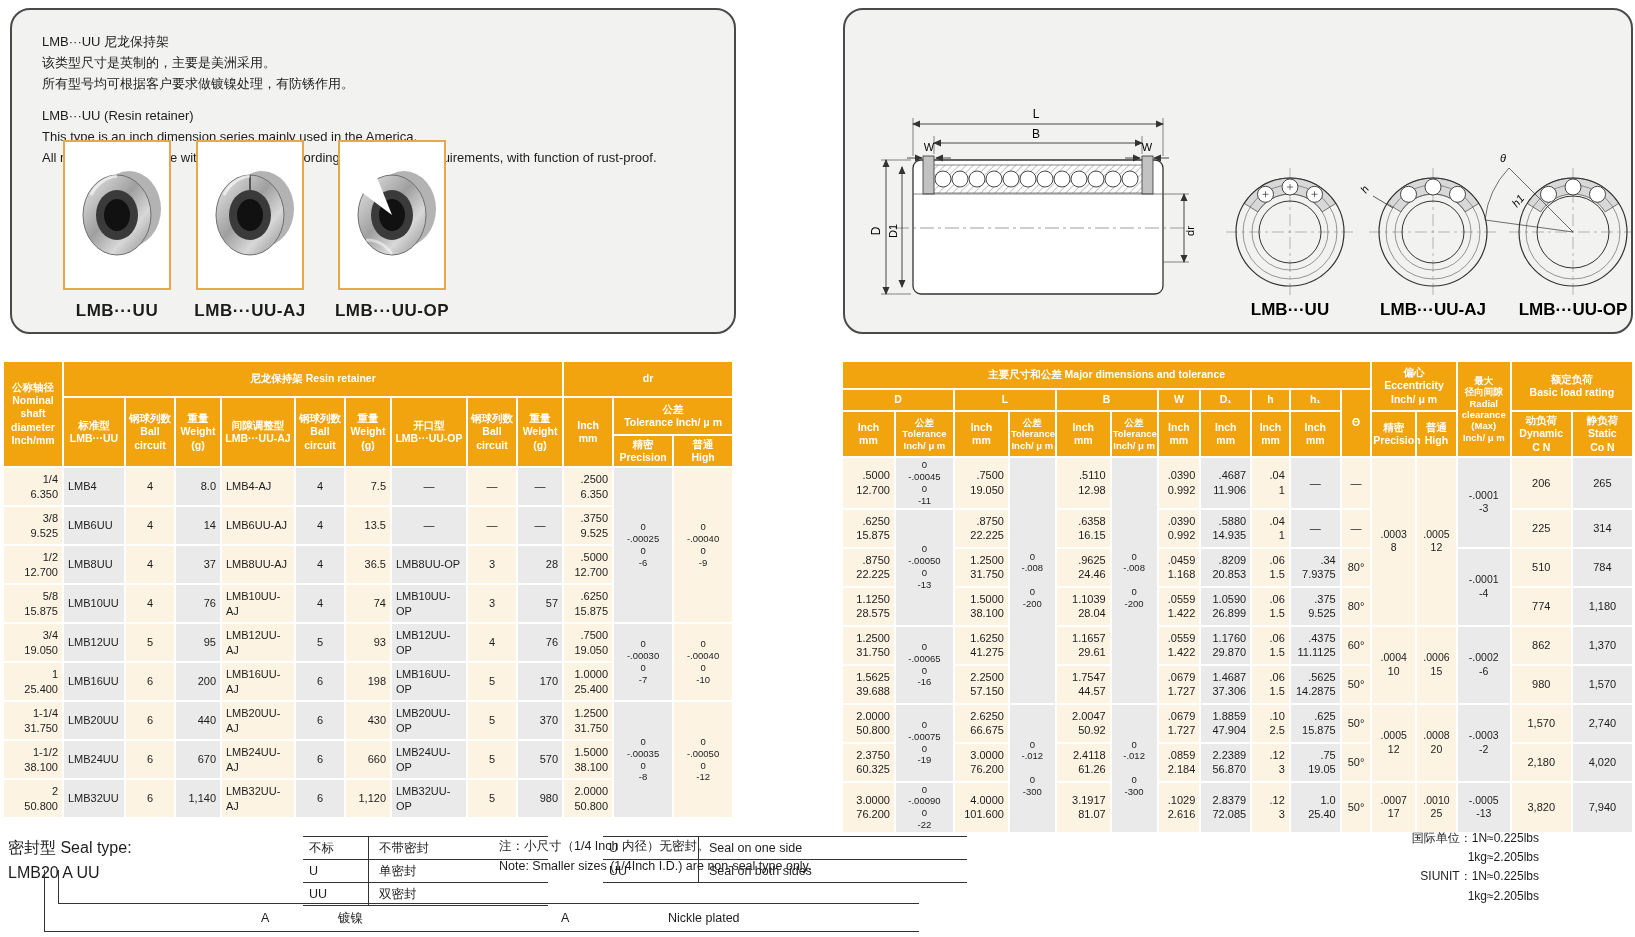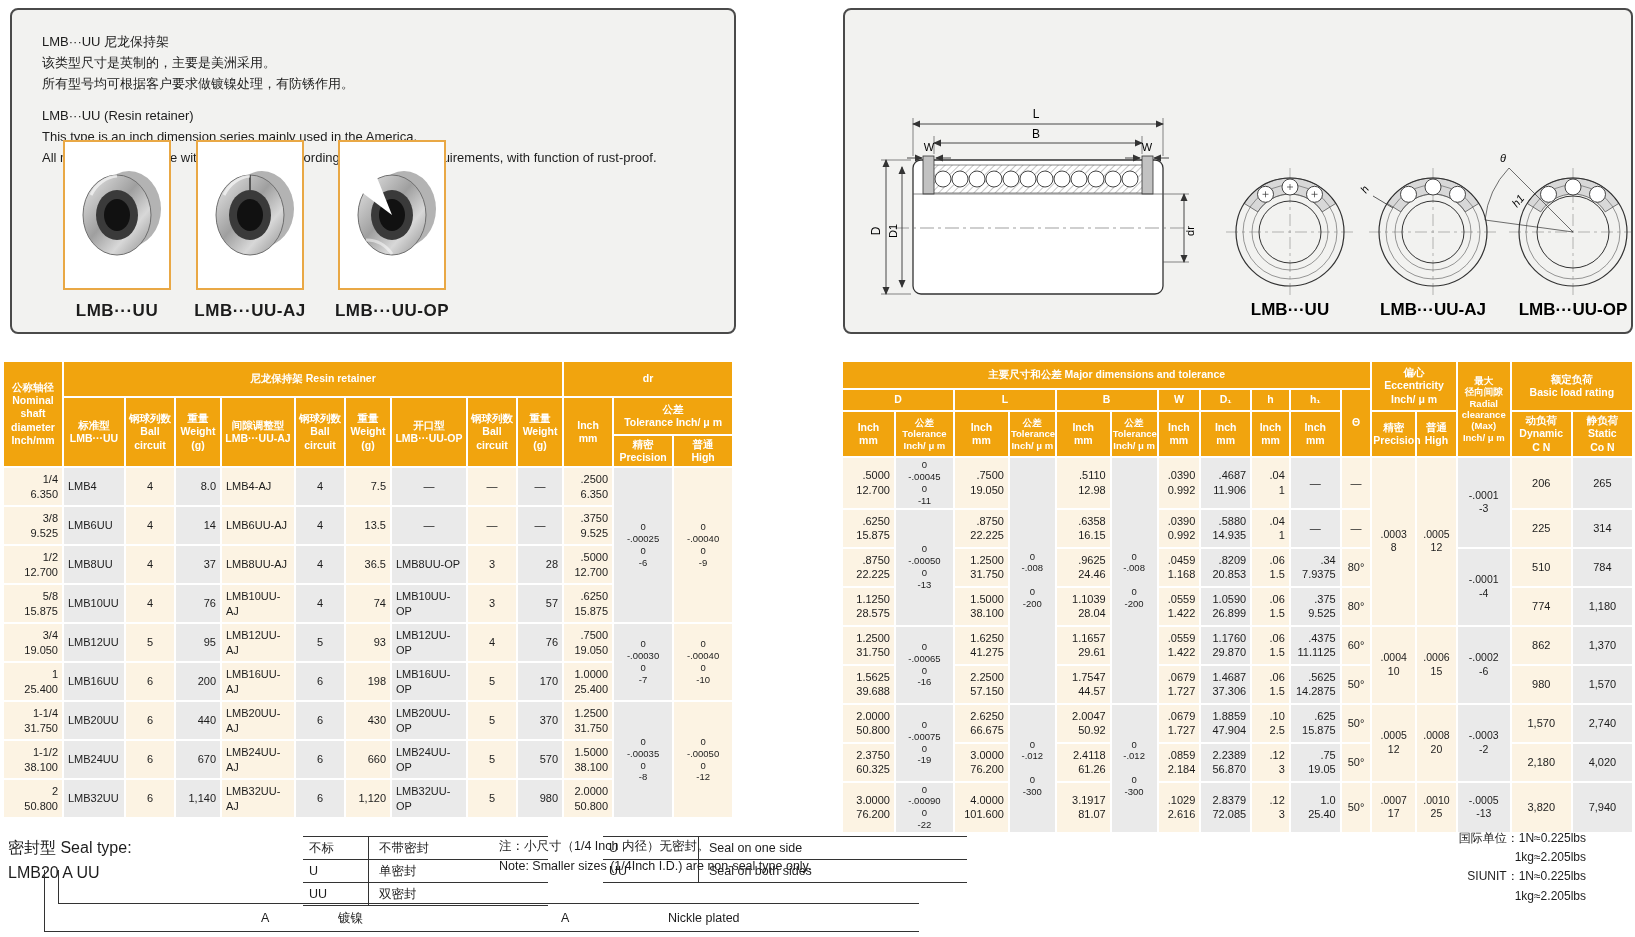--- a/index.html
+++ b/index.html
@@ -1,21 +1,21 @@
 <!DOCTYPE html>
 <html><head>
 <meta charset="utf-8">
 <style>
   html,body{margin:0;padding:0;}
   body{
     width:1635px;height:937px;position:relative;background:#fff;
     font-family:"Liberation Sans","DejaVu Sans",sans-serif;color:#1c1c1c;
     overflow:hidden;
   }
-  .panel{position:absolute;background:#F2F2F0;border:2px solid #4a4a4a;border-radius:8px;}
+  .panel{position:absolute;background:#F2F2F0;border:2px solid #4a4a4a;border-radius:20px;}
   #panel-intro{left:10px;top:8px;width:722px;height:322px;}
   #panel-diagram{left:843px;top:8px;width:786px;height:322px;}
   .intro-text{position:absolute;left:30px;top:22px;font-size:13px;line-height:1.6;white-space:pre-line;}
   .intro-text.en{top:96px;}
   .photo-col{position:absolute;top:130px;width:150px;text-align:center;}
   .photo{width:104px;height:146px;margin:0 auto;border:2px solid #E9A845;background:#fff;display:flex;align-items:center;justify-content:center;}
   .photo-label{margin-top:11px;font-size:17px;font-weight:bold;letter-spacing:.5px;}
   table{border-collapse:separate;border-spacing:2px;table-layout:fixed;}
   #left-table{position:absolute;left:2px;top:360px;width:732px;}
   #right-table{position:absolute;left:841px;top:360px;width:793px;}
@@ -36,21 +36,21 @@
   .seal-table .row:last-child{border-bottom:1px solid #333;}
   .seal-c1{border-right:1px solid #333;height:100%;display:flex;align-items:center;padding-left:6px;box-sizing:border-box;}
   .seal-c2{padding-left:10px;}
   #seal-cn{left:255px;width:245px;}
   #seal-cn .seal-c1{width:66px;}
   #seal-en{left:555px;width:364px;}
   #seal-en .seal-c1{width:96px;}
   .seal-arow{position:absolute;top:908px;height:20px;display:flex;align-items:center;font-size:12.5px;}
   .conn{position:absolute;border-color:#333;border-style:solid;border-width:0;}
   .note-mid{position:absolute;left:499px;top:836px;font-size:12.5px;line-height:1.6;white-space:pre-line;}
-  .note-units{position:absolute;left:1356px;top:829px;width:230px;text-align:right;font-size:12px;line-height:1.6;white-space:pre-line;}
+  .note-units{position:absolute;left:1309px;top:829px;width:230px;text-align:right;font-size:12px;line-height:1.6;white-space:pre-line;}
   svg text{font-family:"Liberation Sans","DejaVu Sans",sans-serif;}
 </style>
 </head>
 <body>
 
 <svg width="0" height="0" style="position:absolute">
   <defs>
     <linearGradient id="gmet" x1="0" y1="0" x2="1" y2="1">
       <stop offset="0" stop-color="#ececec"></stop>
         <stop offset=".45" stop-color="#9f9f9f"></stop>

